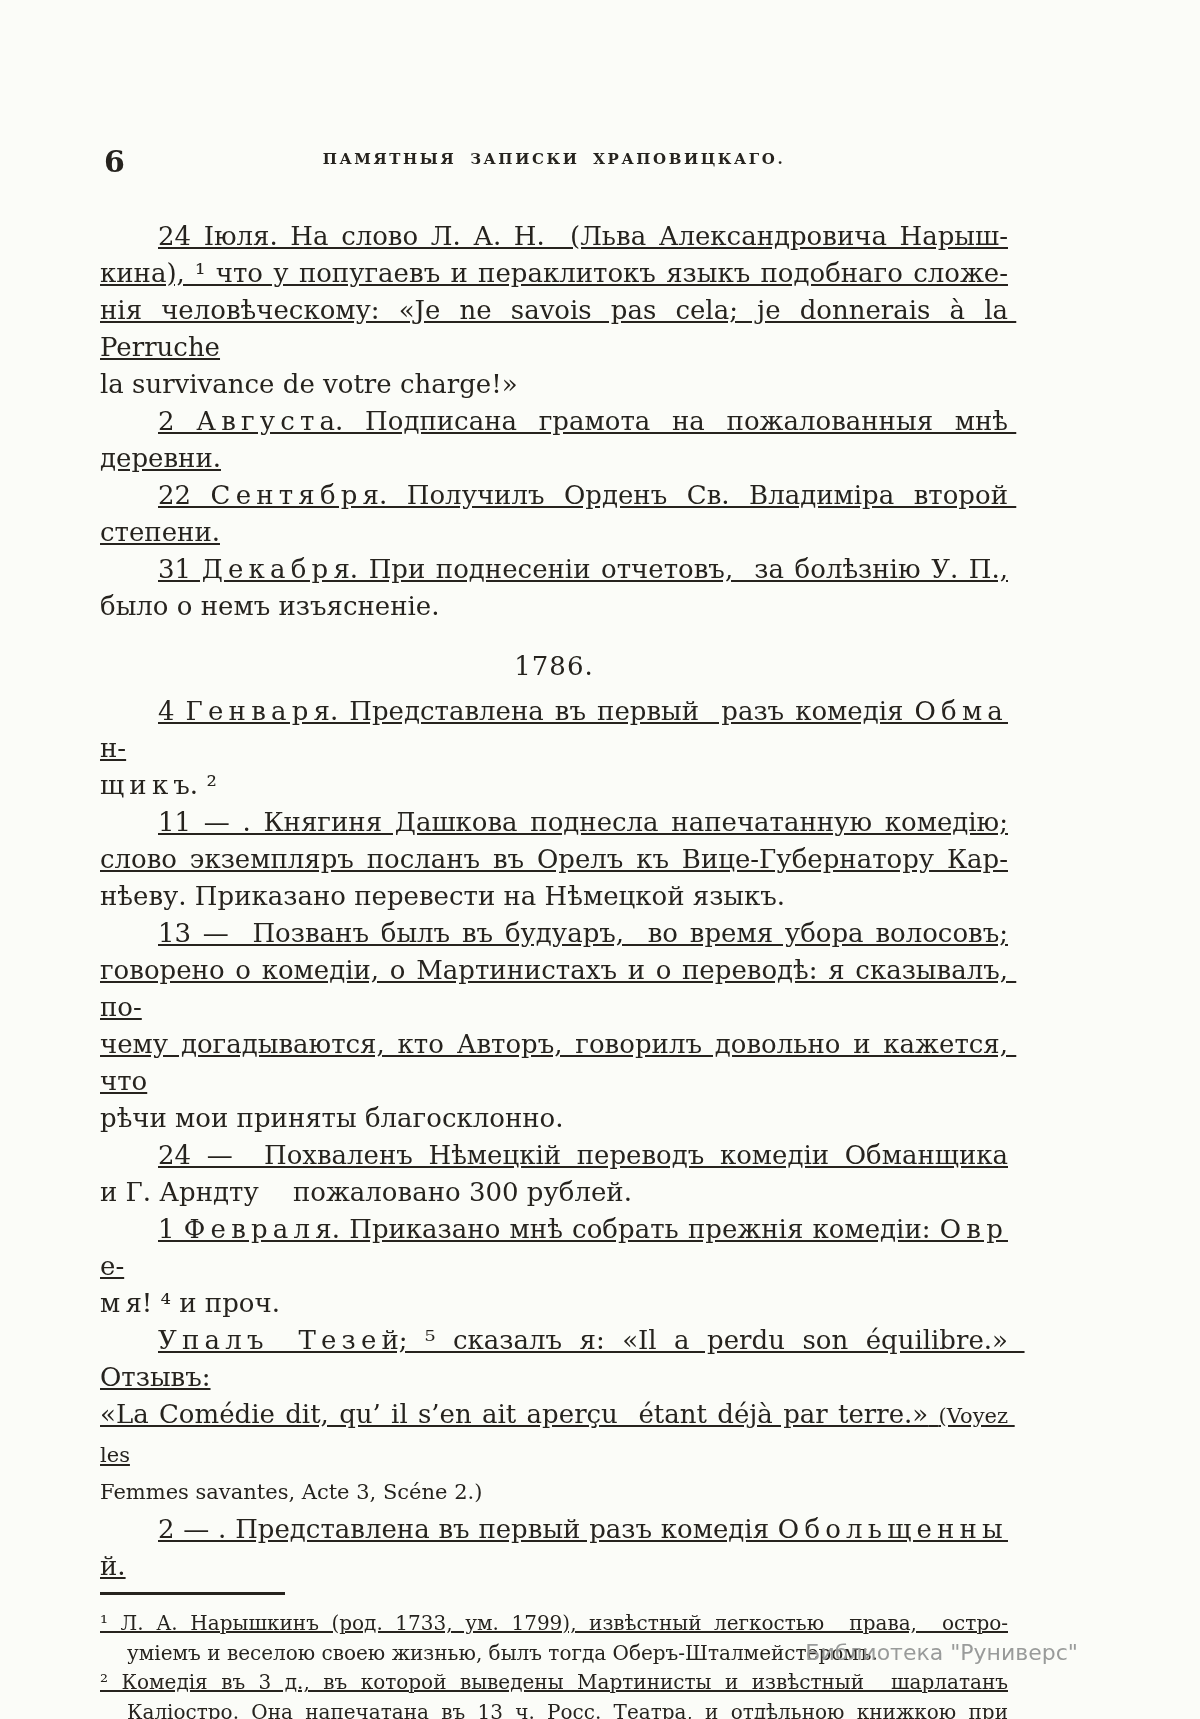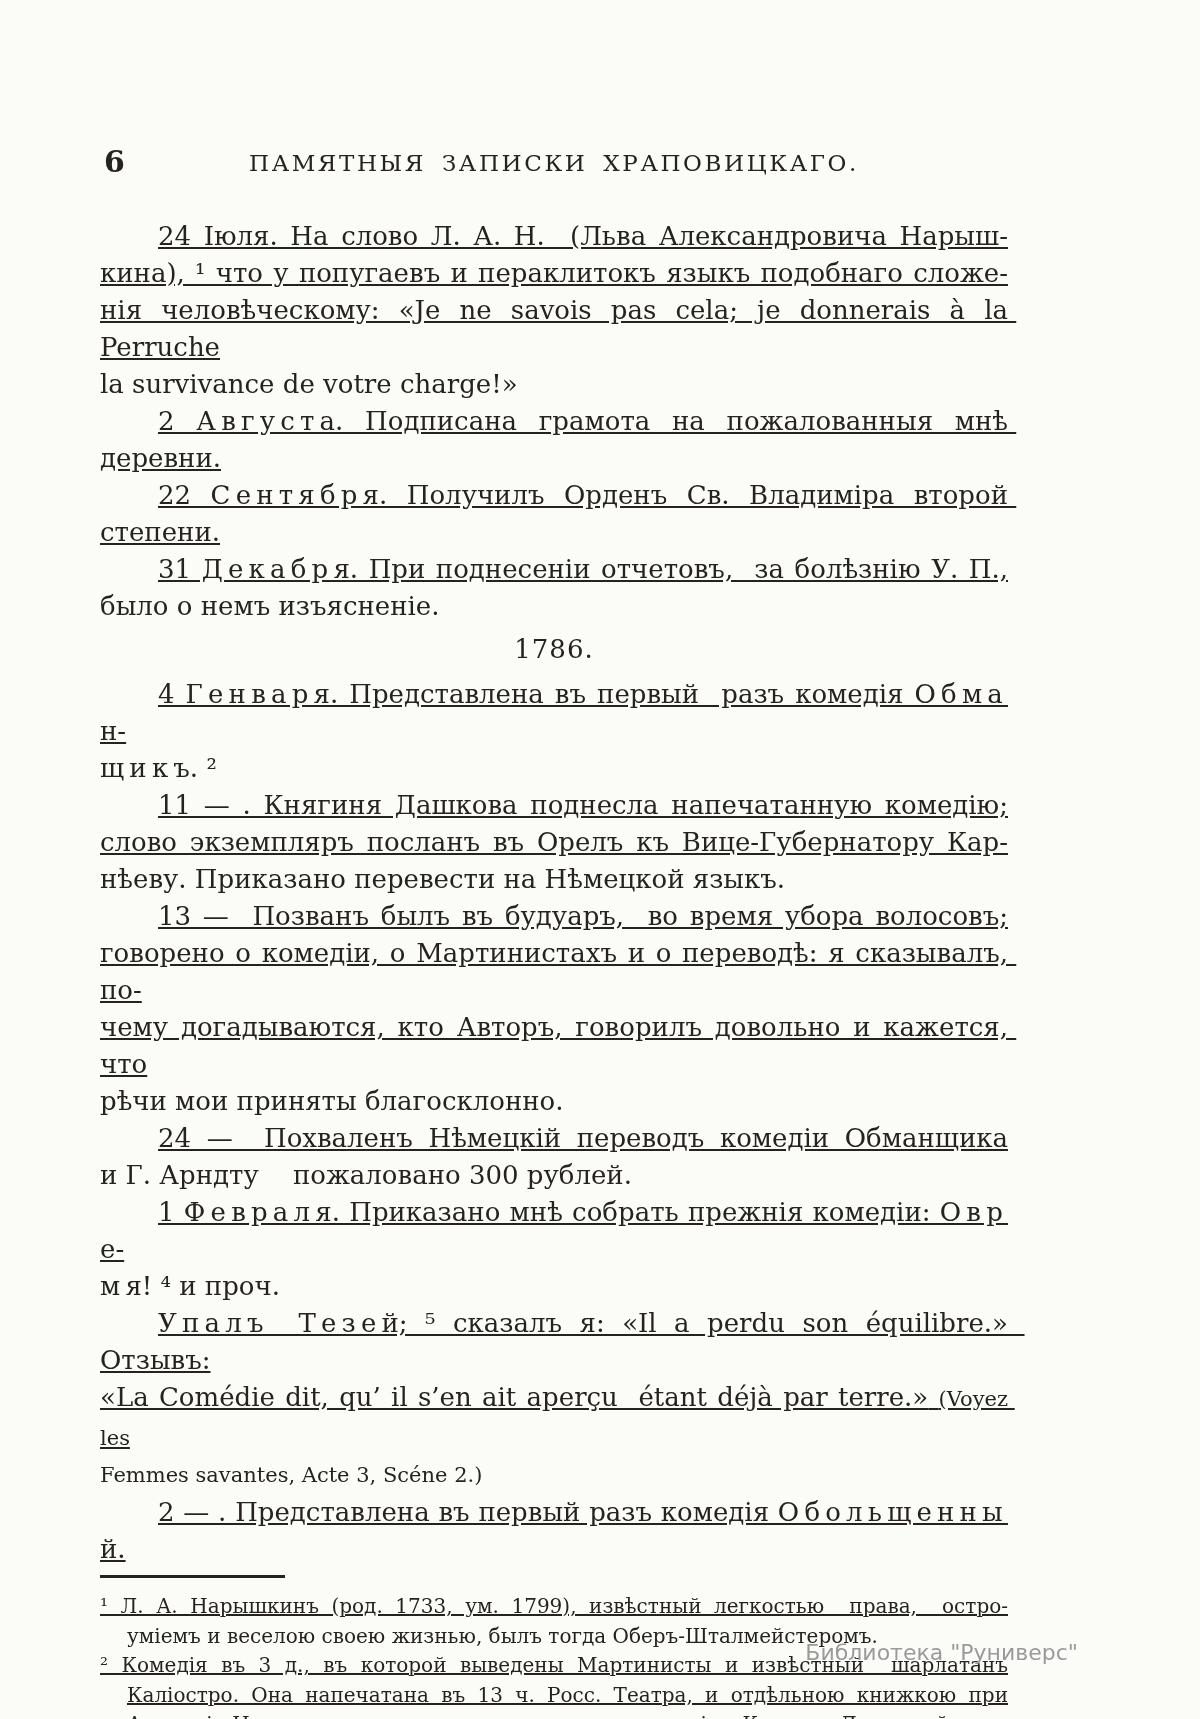--- a/index.html
+++ b/index.html
@@ -17,34 +17,34 @@
     left: 100px; top: 146px; width: 908px;
   }
   .header-row { position: relative; height: 34px; }
   .page-num {
     position: absolute; left: 4px; top: -2px;
     font-size: 30px; font-weight: bold;
   }
   .running-title {
     position: absolute; left: 0; right: 0; top: 4px;
     text-align: center;
-    font-size: 23px; font-weight: normal;
+    font-size: 15px; font-weight: bold;
     letter-spacing: 2.6px;
     word-spacing: 6px;
   }
   .main { margin-top: 38px; }
   .ln {
     font-size: 26px;
     line-height: 37px;
     white-space: pre-wrap;
   }
   .j { text-align: justify; text-align-last: justify; text-decoration: underline; }
   .ind { text-indent: 58px; }
   .center { text-align: center; text-align-last: center; }
-  .year { margin-top: 6px; margin-bottom: 8px; letter-spacing: 1px; }
+  .year { margin-top: 23px; margin-bottom: 8px; letter-spacing: 1px; }
   .sm { font-size: 21px; }
   .fn-rule {
     margin-top: 7px;
     width: 185px; height: 0;
     border-top: 3px solid #26231e;
   }
   .footnotes { margin-top: 14px; }
   .fn {
     font-size: 20px;
     line-height: 29.5px;

